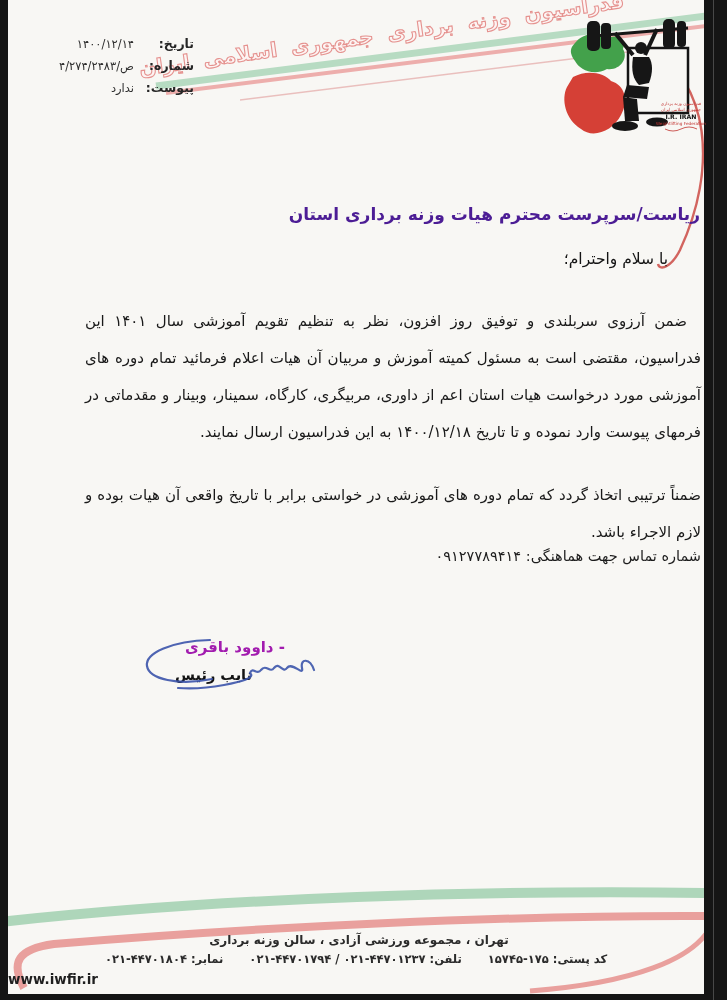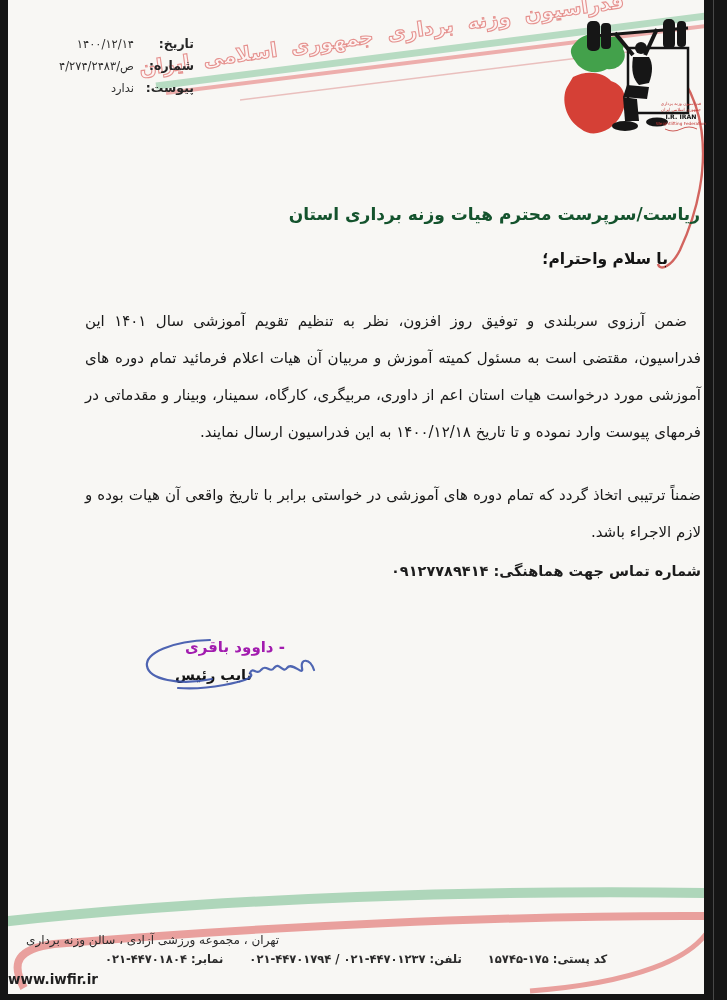--- a/index.html
+++ b/index.html
@@ -22,33 +22,33 @@
     text-align:center;direction:rtl;white-space:nowrap;
   }
   .logo-svg{position:absolute;left:545px;top:15px;z-index:2}
   .meta{
     position:absolute;top:36px;left:12px;width:174px;z-index:2;
     display:grid;grid-template-columns:60px 114px;row-gap:7px;direction:rtl;
     justify-items:start;align-items:baseline;
   }
   .meta-label{font-size:12.5px;color:#262626;font-weight:700}
   .meta-val{font-size:11.5px;color:#2e2e2e;direction:ltr;unicode-bidi:isolate}
-  .addr{position:absolute;top:204px;right:4px;font-size:17px;font-weight:bold;color:#14532d;z-index:2;white-space:nowrap}
-  .salut{position:absolute;top:250px;right:36px;font-size:15.5px;font-weight:bold;color:#141414;z-index:2}
+  .addr{position:absolute;top:204px;right:4px;font-size:17px;font-weight:bold;color:#4c1d95;z-index:2;white-space:nowrap}
+  .salut{position:absolute;top:250px;right:36px;font-size:15.5px;font-weight:normal;color:#141414;z-index:2}
   .para{
     position:absolute;right:3px;left:77px;z-index:2;
     text-align:justify;font-size:15px;font-weight:400;line-height:37px;color:#191919;
   }
   .p1{top:288px;text-indent:14px}
   .p2{top:462px}
-  .contact{position:absolute;top:563px;right:3px;font-size:14.5px;font-weight:700;color:#1c1c1c;z-index:2}
+  .contact{position:absolute;top:548px;right:3px;font-size:14.5px;font-weight:400;color:#1c1c1c;z-index:2}
   .sig-name{position:absolute;top:638px;right:419px;font-size:15px;font-weight:bold;color:#a21caf;z-index:2;white-space:nowrap}
   .sig-title{position:absolute;top:667px;right:452px;font-size:14.5px;font-weight:bold;color:#131313;z-index:2;white-space:nowrap}
   .sig-svg{position:absolute;left:132px;top:628px;z-index:3}
-  .f1{position:absolute;top:933px;left:18px;right:12px;text-align:left;font-size:12px;font-weight:normal;color:#2b2b2b;z-index:2}
+  .f1{position:absolute;top:933px;left:18px;right:12px;text-align:center;font-size:12px;font-weight:bold;color:#2b2b2b;z-index:2}
   .f2{
     position:absolute;top:952px;left:0;right:0;z-index:2;
     display:flex;justify-content:center;gap:26px;direction:rtl;
     font-size:11.5px;font-weight:bold;color:#2b2b2b;white-space:nowrap;
   }
   .f2 .num{direction:ltr;unicode-bidi:isolate}
   .f3{
     position:absolute;top:971px;left:0;right:0;z-index:2;
     display:flex;justify-content:center;gap:30px;direction:ltr;
     font-size:13.5px;font-weight:bold;color:#1f1f1f;flex-direction:column;

